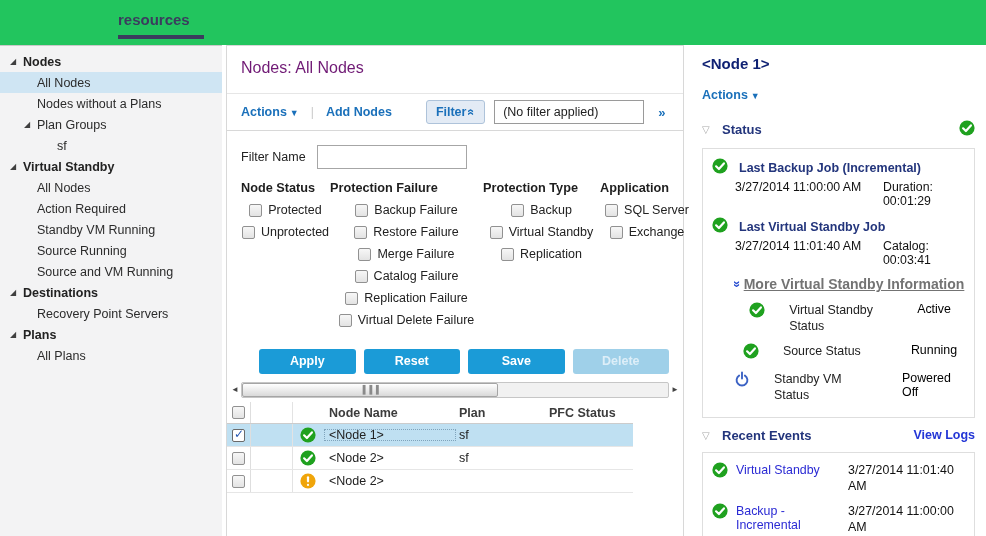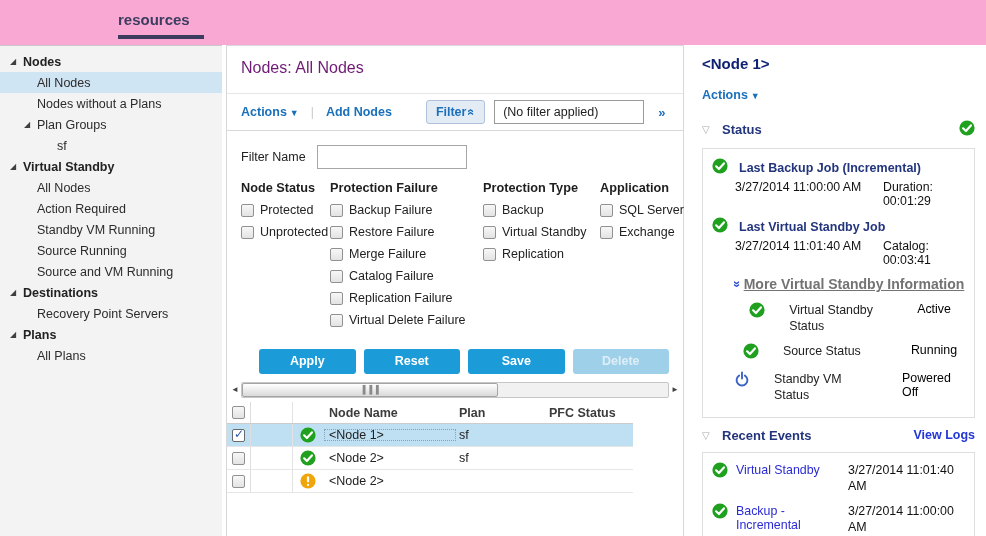--- a/index.html
+++ b/index.html
@@ -1,21 +1,21 @@
 <!DOCTYPE html>
 <html><head>
 <meta charset="utf-8">
 <style>
   * { margin:0; padding:0; box-sizing:border-box; }
   html,body { width:986px; height:536px; }
   body { font-family:"Liberation Sans","DejaVu Sans",sans-serif; font-size:12px; background:#fff; color:#222; overflow:hidden; }
   .app { width:986px; height:536px; position:relative; background:#fff; overflow:hidden; }
 
   
-  .topbar { height:45px; position:relative; background:#f9a8d4; }
+  .topbar { height:45px; position:relative; background:#22c55e; }
   .res-tab { position:absolute; left:118px; top:11px; font-size:15px; font-weight:bold; color:#3b3c5e; cursor:pointer; }
   .res-underline { margin-top:7px; height:4px; width:86px; background:#3b3c5e; }
 
   
   .content { display:flex; height:491px; }
 
   
   .sidebar { width:222px; background:#f3f3f4; border-top:1px solid #c9c9c9; padding-top:5px; flex:none; }
   .tree-item { height:21px; display:flex; align-items:center; font-size:12.5px; color:#2b2b2b; cursor:pointer; }
   .tree-item.bold span.lbl { font-weight:bold; color:#222; }
@@ -42,21 +42,21 @@
 
   
   .filter-panel { padding:10px 14px 0; }
   .fname-row { display:flex; align-items:center; margin:4px 0 12px; }
   .fname-row label { font-size:12.5px; color:#222; }
   .fname-input { width:150px; height:24px; border:1px solid #a6a6a6; margin-left:11px; padding:0 6px; font-family:inherit; font-size:12.5px; }
   .groups { display:flex; }
   .grp { flex:none; }
   .grp-title { font-weight:bold; font-size:12.7px; color:#1e1e1e; margin-bottom:8px; }
   .g0 { width:89px; } .g1 { width:153px; } .g2 { width:117px; } .g3 { width:94px; }
-  .opt { display:flex; align-items:center; margin-bottom:8px; cursor:pointer; }
+  .opt { display:flex; align-items:center; margin-bottom:8px; cursor:pointer;justify-content:center; }
   .opt span.olbl { margin-left:6px; font-size:12.5px; color:#222; white-space:nowrap; }
   .cb { width:13px; height:13px; border:1px solid #919191; background:linear-gradient(#f7f7f7,#e3e3e3); border-radius:2px; display:inline-block; flex:none; position:relative; }
   .cb.checked { background:#fff; border-color:#6a6a6a; }
   .cb.checked::after { content:"✓"; position:absolute; left:1px; top:-3px; font-size:12px; font-weight:bold; color:#2456b0; }
 
   .btn-row { display:flex; gap:8px; margin:14px 0 0 18px; }
   .btn { width:100px; height:25px; line-height:25px; text-align:center; background:#1b9bd7; color:#fff; font-weight:bold; font-size:12.5px; border-radius:3px; cursor:pointer; }
   .btn.disabled { background:#9fd0e9; color:#ddeef8; cursor:default; }
 
   

